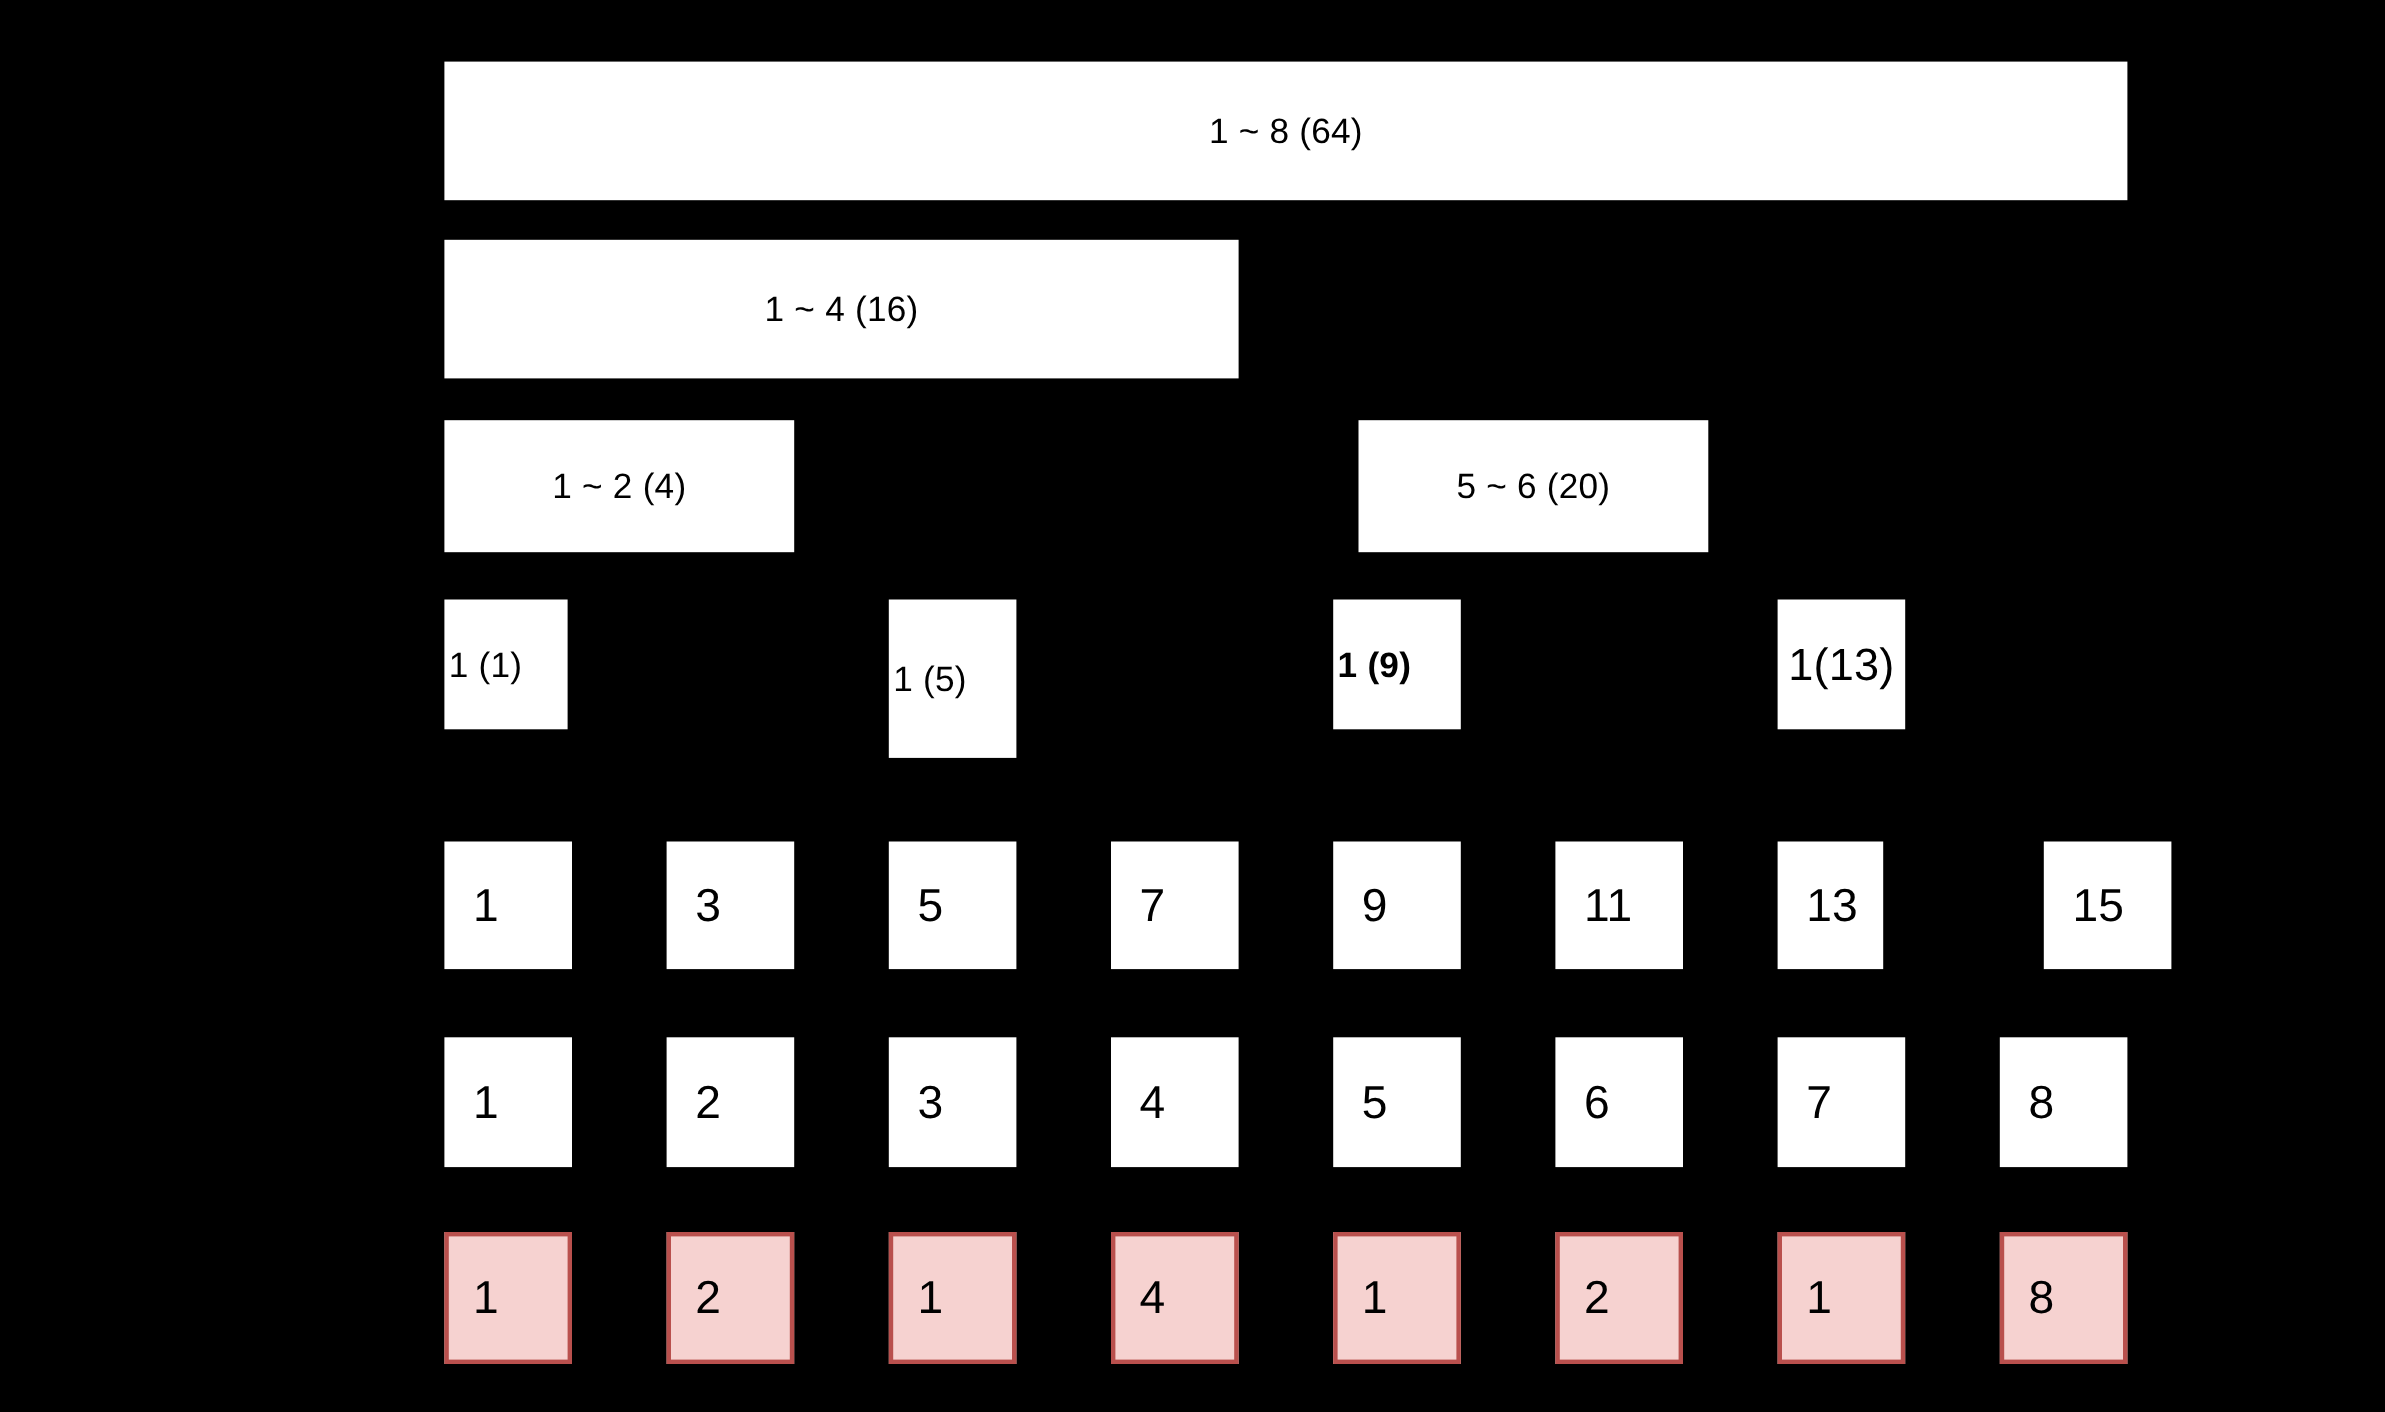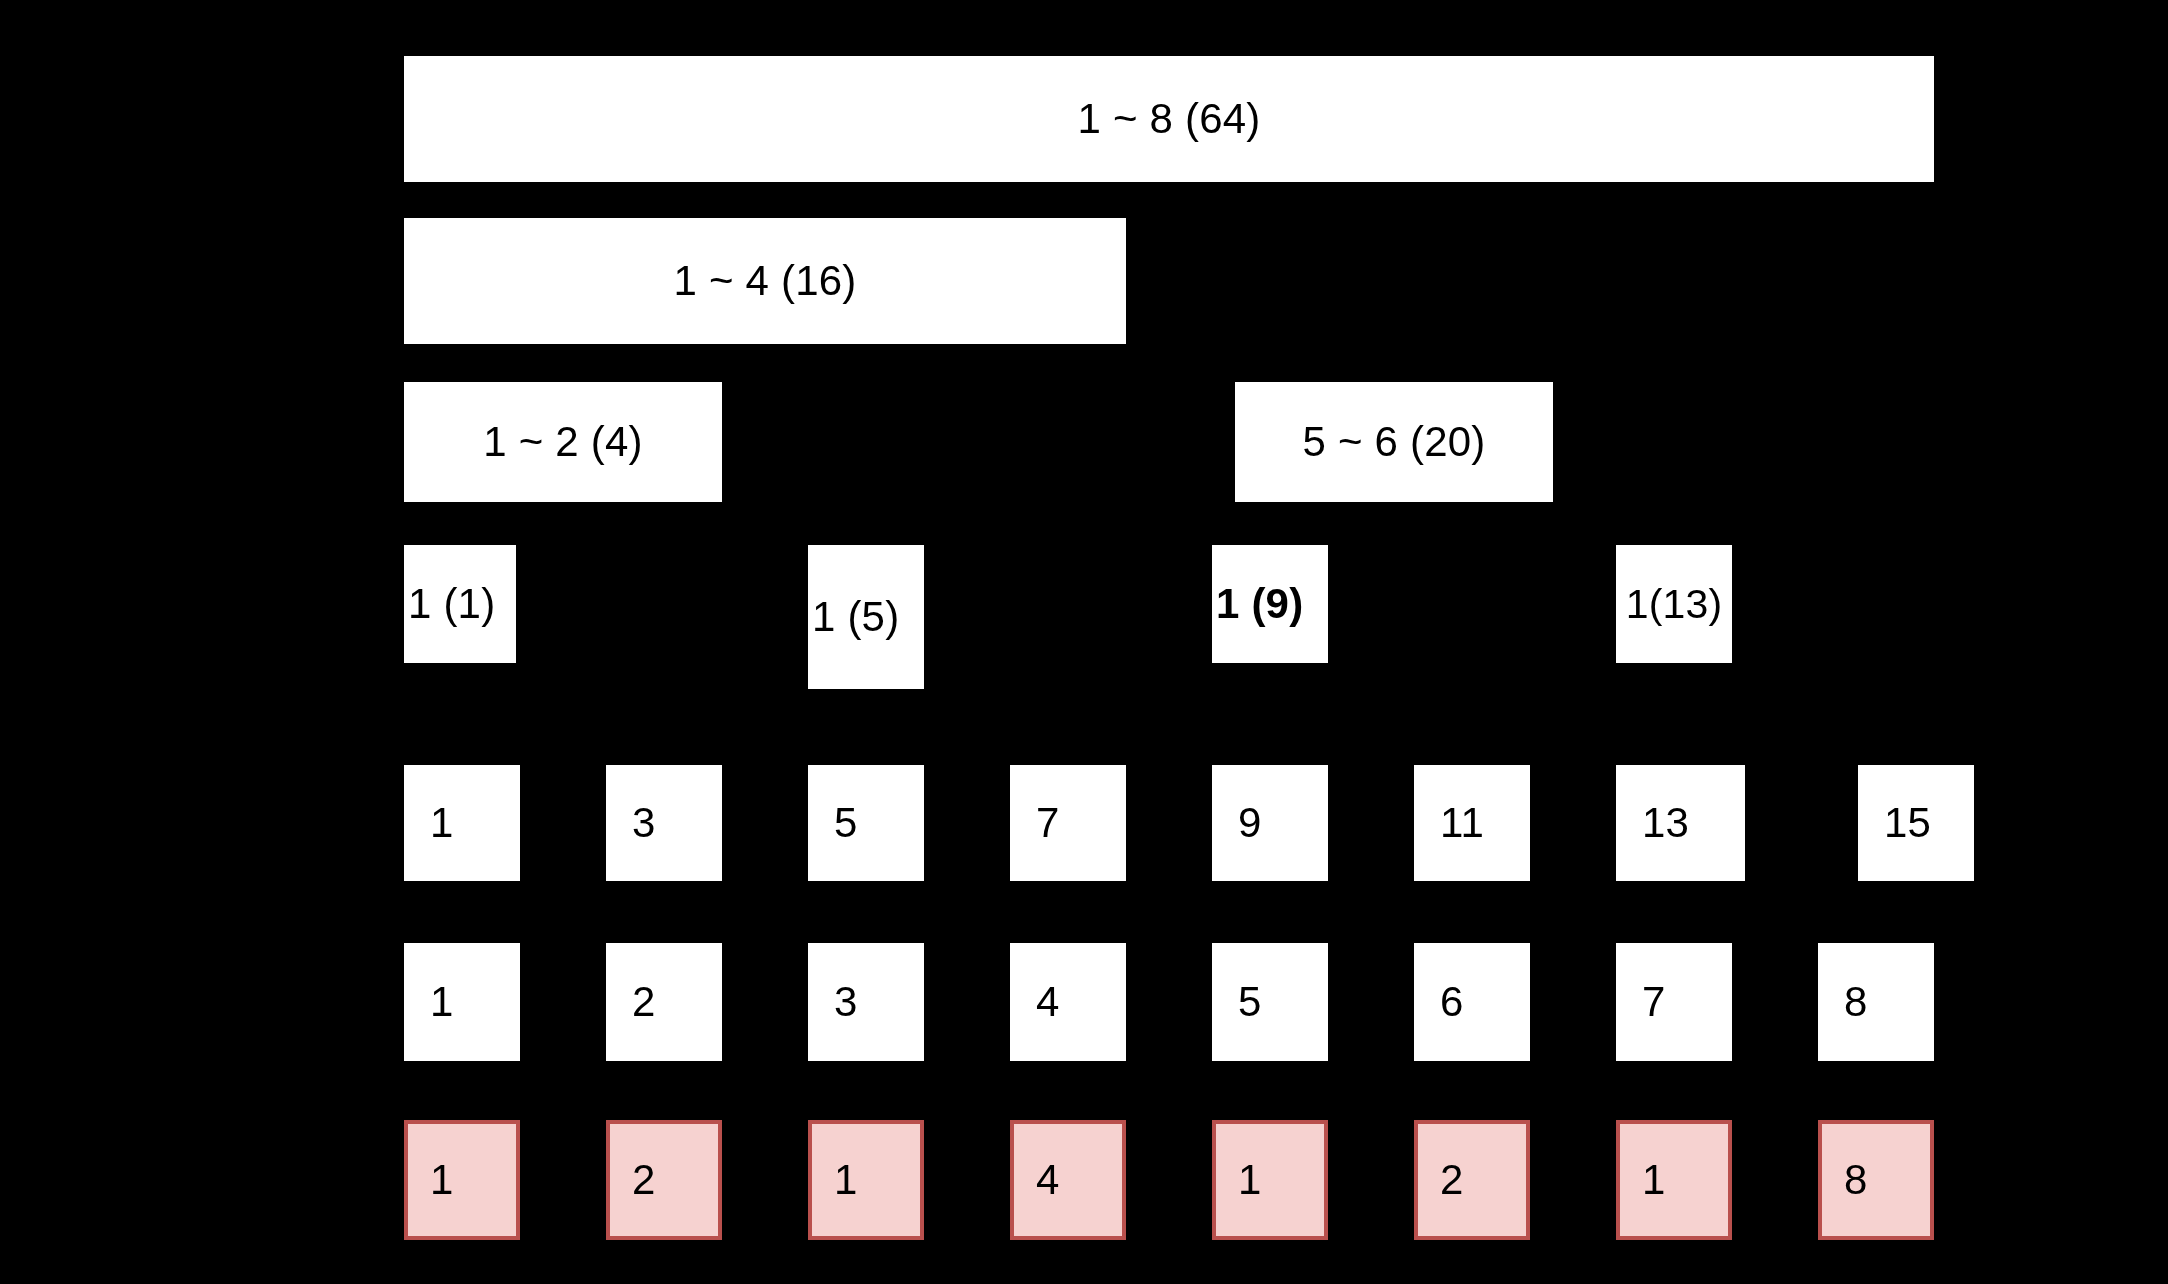--- a/index.html
+++ b/index.html
@@ -19,21 +19,21 @@
     height: 1284px;
     background: #000000;
   }
   .node {
     position: absolute;
     box-sizing: border-box;
     background: #ffffff;
     color: #000000;
     display: flex;
     align-items: center;
-    font-size: 42px;
+    font-size: 32px;
     line-height: 1;
     letter-spacing: 0.2px;
     white-space: nowrap;
   }
   .node.center {
     justify-content: center;
   }
   .node.leftpad {
     justify-content: flex-start;
     padding-left: 4px;
@@ -76,21 +76,21 @@
       <div class="node leftpad" style="left: 1212px; top: 545px; width: 116px; height: 118px; font-weight: bold;">1 (9)</div>
       <div class="node tight" style="left: 1616px; top: 545px; width: 116px; height: 118px;">1(13)</div>
     </div>
     <div style="position: absolute; left: 0px; top: 0px; width: 100%; height: 0px;">
       <div class="node leaf" style="left: 404px; top: 765px; width: 116px; height: 116px;">1</div>
       <div class="node leaf" style="left: 606px; top: 765px; width: 116px; height: 116px;">3</div>
       <div class="node leaf" style="left: 808px; top: 765px; width: 116px; height: 116px;">5</div>
       <div class="node leaf" style="left: 1010px; top: 765px; width: 116px; height: 116px;">7</div>
       <div class="node leaf" style="left: 1212px; top: 765px; width: 116px; height: 116px;">9</div>
       <div class="node leaf" style="left: 1414px; top: 765px; width: 116px; height: 116px;">11</div>
-      <div class="node leaf" style="left: 1616px; top: 765px; width: 129px; height: 116px;">13</div>
+      <div class="node leaf" style="left: 1616px; top: 765px; width: 96px; height: 116px;">13</div>
       <div class="node leaf" style="left: 1818px; top: 765px; width: 116px; height: 116px; margin-left: 40px;">15</div>
     </div>
     <div style="position: absolute; left: 0px; top: 0px; width: 100%; height: 0px;">
       <div class="node leaf" style="left: 404px; top: 943px; width: 116px; height: 118px;">1</div>
       <div class="node leaf" style="left: 606px; top: 943px; width: 116px; height: 118px;">2</div>
       <div class="node leaf" style="left: 808px; top: 943px; width: 116px; height: 118px;">3</div>
       <div class="node leaf" style="left: 1010px; top: 943px; width: 116px; height: 118px;">4</div>
       <div class="node leaf" style="left: 1212px; top: 943px; width: 116px; height: 118px;">5</div>
       <div class="node leaf" style="left: 1414px; top: 943px; width: 116px; height: 118px;">6</div>
       <div class="node leaf" style="left: 1616px; top: 943px; width: 116px; height: 118px;">7</div>

